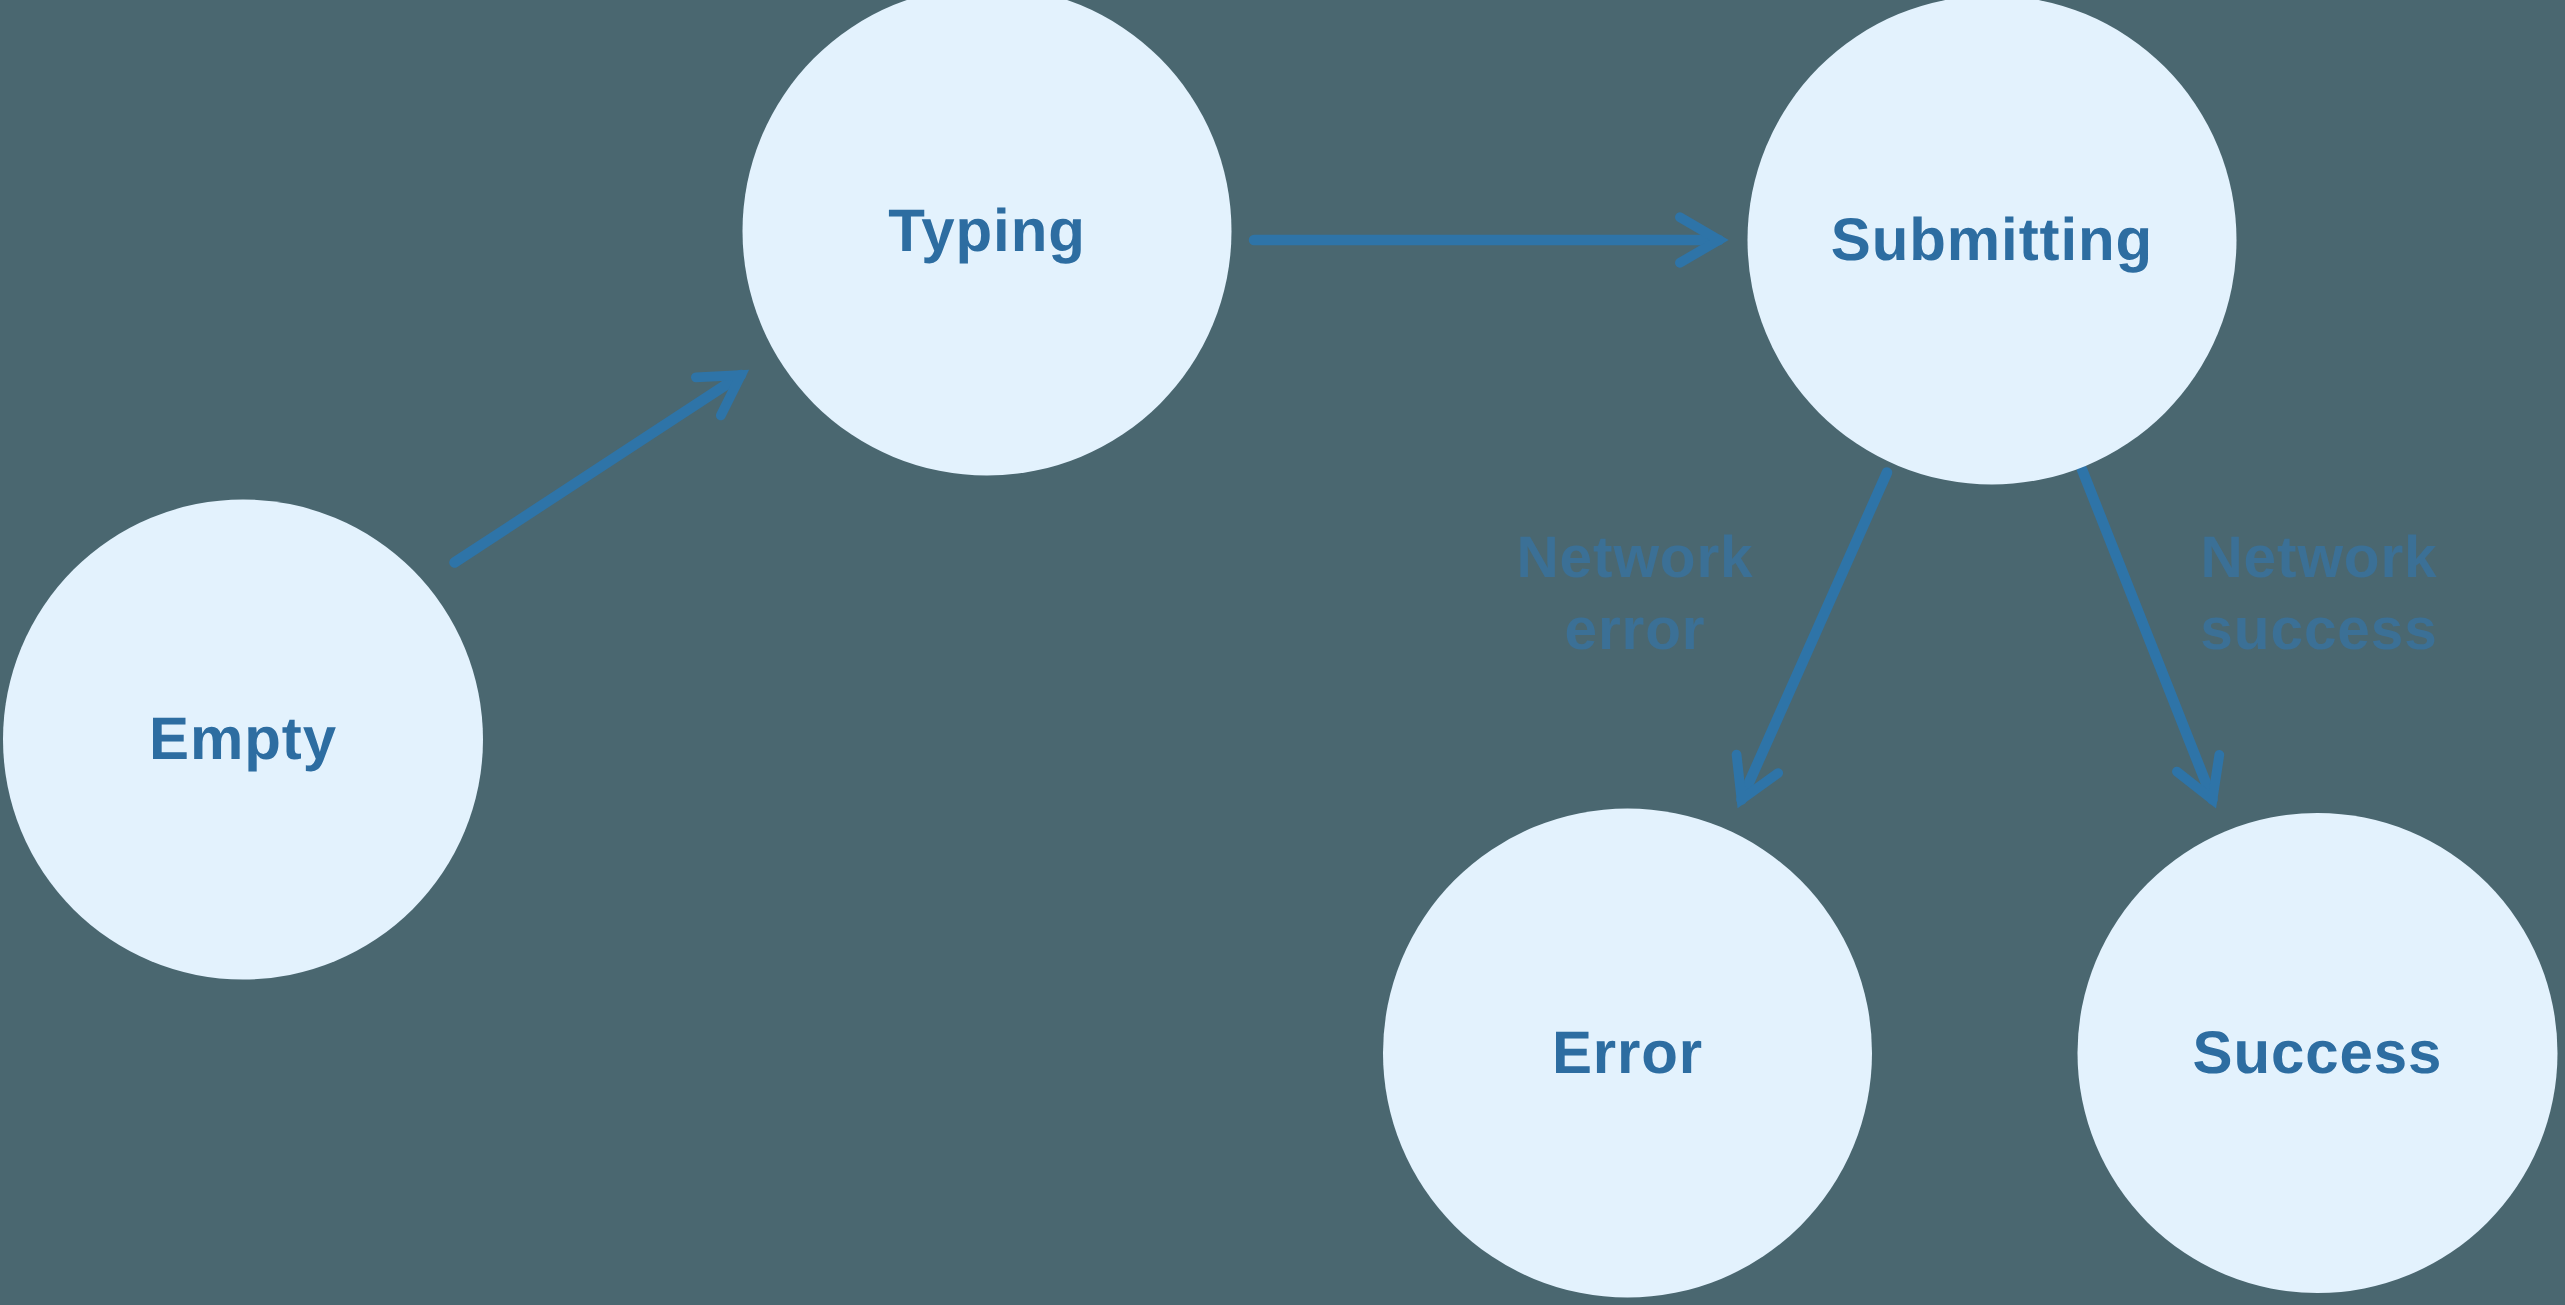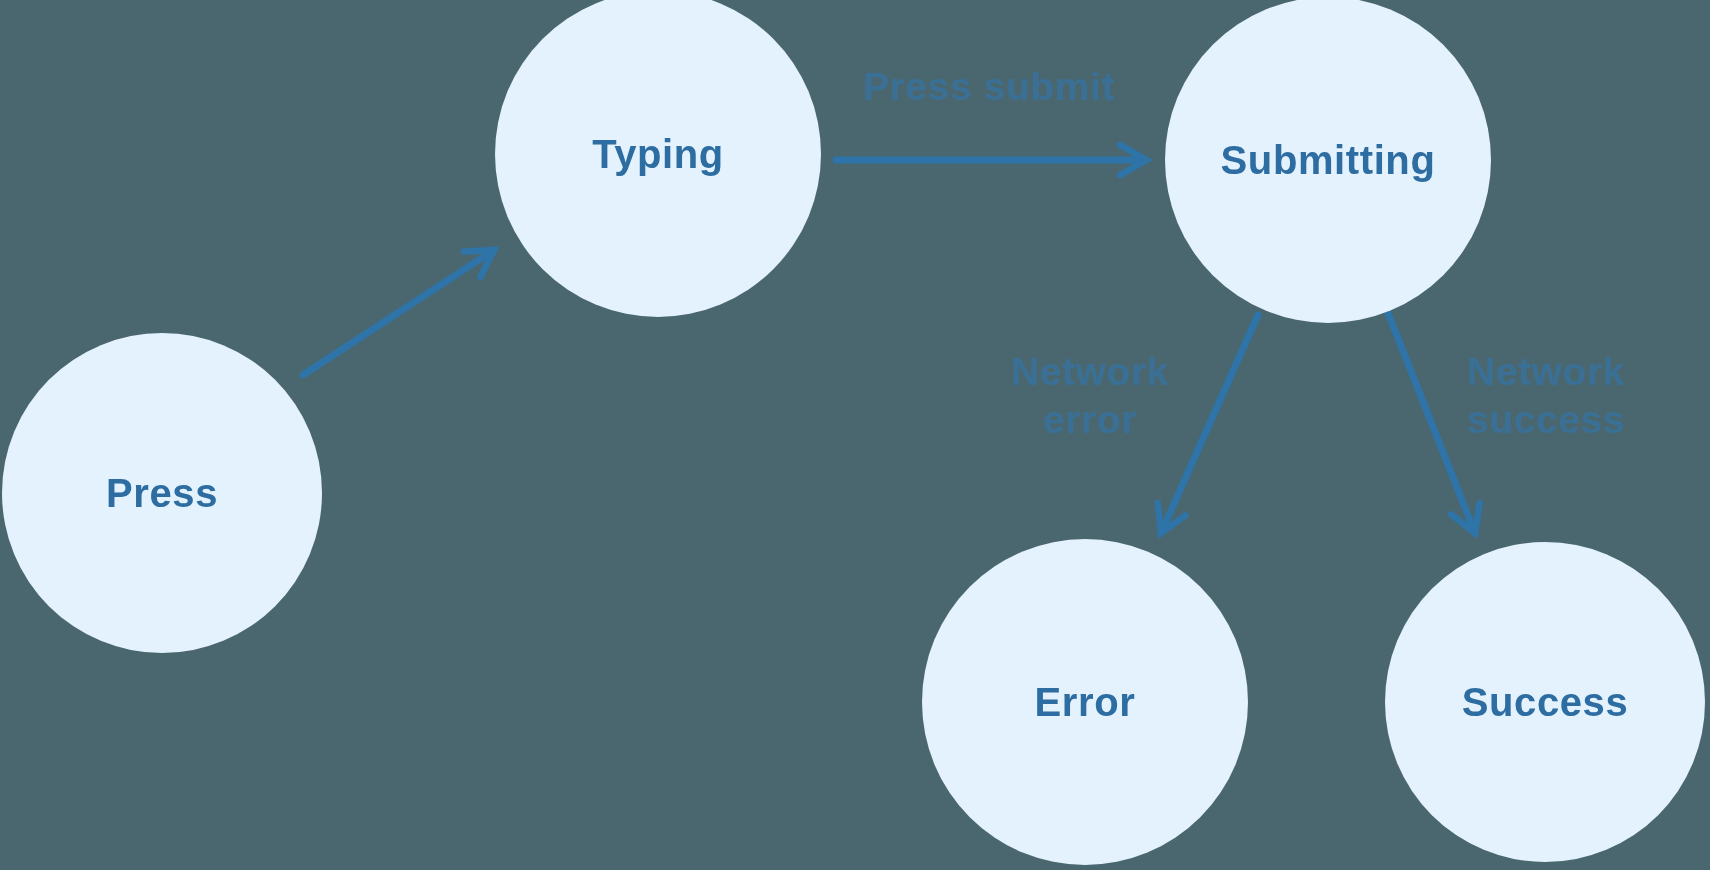--- a/index.html
+++ b/index.html
@@ -80,43 +80,40 @@
         <path d="M4,3 L16,10 L4,17" stroke-width="3" stroke-linecap="round" stroke-linejoin="miter"></path>
       </marker>
     </defs>
     <line class="edge-line" x1="303" y1="375" x2="494" y2="250" marker-end="url(#arrowhead)"></line>
     <line class="edge-line" x1="836" y1="160" x2="1146" y2="160" marker-end="url(#arrowhead)"></line>
     <line class="edge-line" x1="1258" y1="315" x2="1161" y2="533" marker-end="url(#arrowhead)"></line>
     <line class="edge-line" x1="1388" y1="313" x2="1475" y2="533" marker-end="url(#arrowhead)"></line>
   </svg>
 
   <div class="node" style="left:2px; top:333px; width:320px; height:320px;">
-    <span class="node-label">Press</span>
+    <span class="node-label">Empty</span>
   </div>
 
   <div class="node" style="left:495px; top:-9px; width:326px; height:326px;">
     <span class="node-label">Typing</span>
   </div>
 
   <div class="node" style="left:1165px; top:-3px; width:326px; height:326px;">
     <span class="node-label">Submitting</span>
   </div>
 
   <div class="node" style="left:922px; top:539px; width:326px; height:326px;">
     <span class="node-label">Error</span>
   </div>
 
   <div class="node" style="left:1385px; top:542px; width:320px; height:320px;">
     <span class="node-label">Success</span>
   </div>
 
 
-  <div class="edge-label" style="left:989px; top:87px;">
-    <span class="line">Press submit</span>
-  </div>
 
   <div class="edge-label" style="left:1090px; top:396px;">
     <span class="line">Network</span>
     <span class="line">error</span>
   </div>
 
   <div class="edge-label" style="left:1546px; top:396px;">
     <span class="line">Network</span>
     <span class="line">success</span>
   </div>

